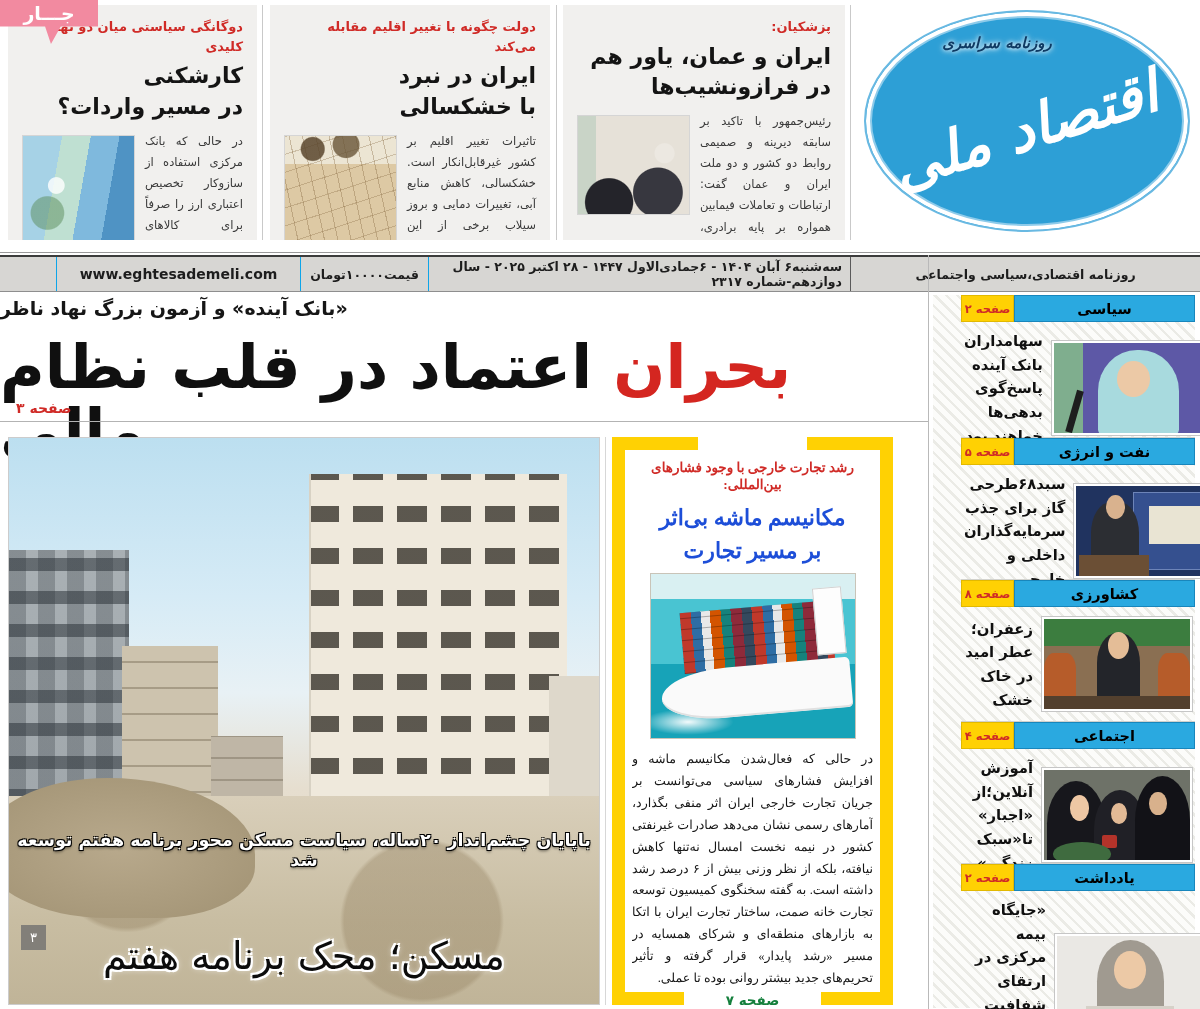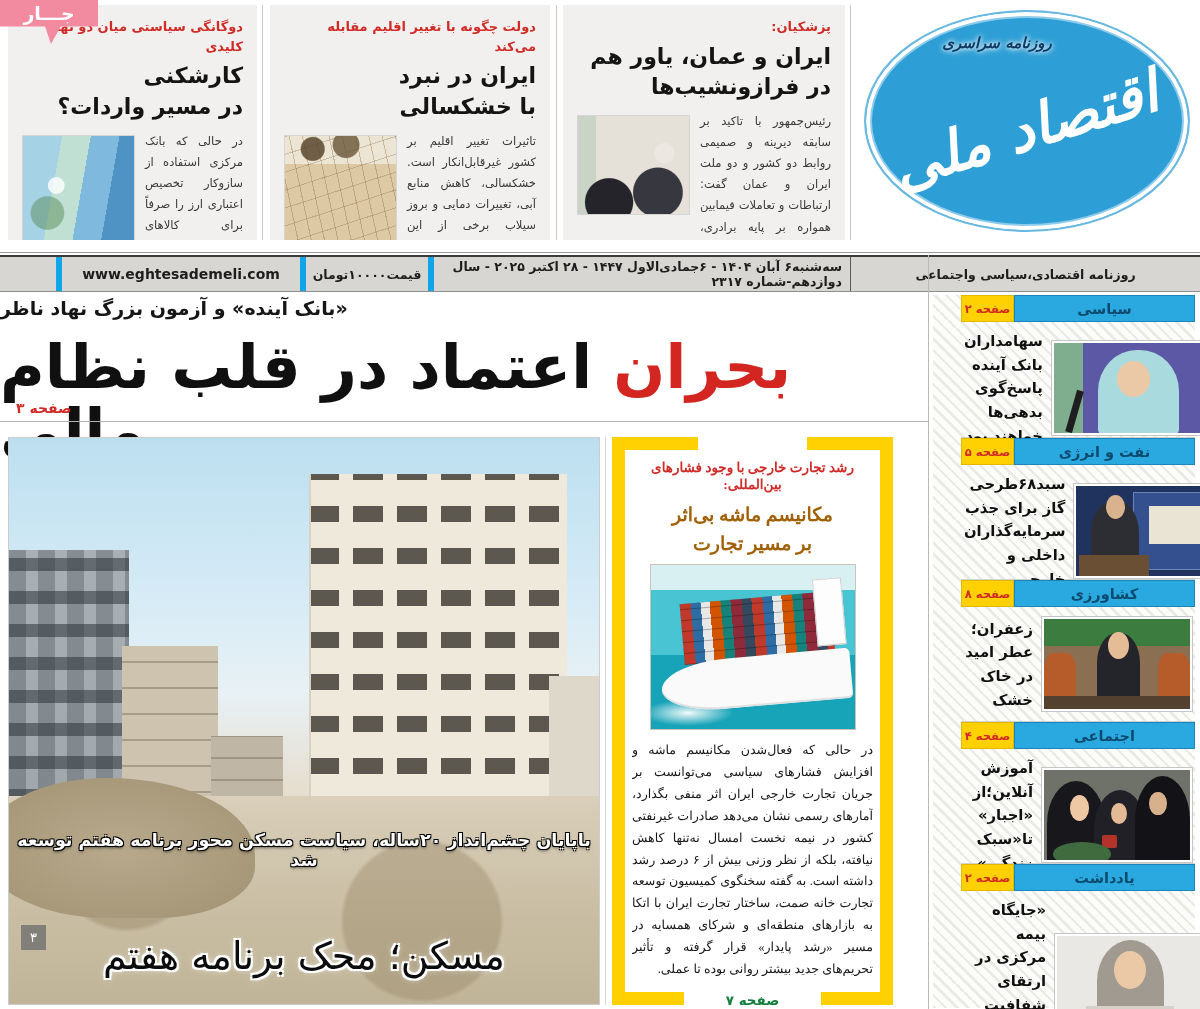--- a/index.html
+++ b/index.html
@@ -51,21 +51,21 @@
   
   .jaaar { position:absolute; left:0; top:0; width:98px; height:44px; z-index:5;
     background:#f28aa0; clip-path:polygon(0 0,100% 0,100% 60%,62% 60%,52% 100%,46% 60%,0 60%);
     display:flex; align-items:flex-start; justify-content:center; color:#fff; font-weight:bold; font-size:19px; line-height:26px; }
 
   
   .rule-top { position:absolute; left:0; top:252px; width:1200px; height:1px; background:#9a9a9a; }
   .info-bar { position:absolute; left:0; top:255px; width:1200px; height:37px; background:#d7d6d3;
     border-top:2px solid #3c3c3c; border-bottom:1px solid #8e8e8e; display:flex; direction:rtl; align-items:center;
     font-size:12.5px; font-weight:bold; color:#1d1d1d; }
-  .seg { display:flex; align-items:center; justify-content:center; height:100%; border-left:6px solid #0ea5e9; padding:0 8px; }
+  .seg { display:flex; align-items:center; justify-content:center; height:100%; border-left:1px solid #0ea5e9; padding:0 8px; }
   .seg.paper   { width:350px; border-left:1px solid #5a5a5a; }
   .seg.date    { width:422px; }
   .seg.price   { width:128px; }
   .seg.website { width:244px; direction:ltr; font-size:14px; }
   .seg.last { flex:1; border-left:none; }
 
   
   .lead { position:absolute; left:0; top:297px; width:930px; text-align:left; direction:rtl; }
   .lead-kicker { font-size:19px; font-weight:bold; color:#161616; }
   .lead-headline { margin-top:16px; font-size:61px; font-weight:800; line-height:1.05; color:#101010; letter-spacing:-1px; cursor:pointer; }
@@ -113,21 +113,21 @@
   .center-col { position:absolute; left:612px; top:437px; width:281px; height:568px; }
   .yf { position:absolute; background:#ffd103; z-index:2; }
   .yf.vl { left:0; top:0; width:13px; height:100%; }
   .yf.vr { right:0; top:0; width:13px; height:100%; }
   .yf.htl { left:0; top:0; width:86px; height:13px; }
   .yf.htr { right:0; top:0; width:86px; height:13px; }
   .yf.hbl { left:0; bottom:0; width:72px; height:13px; }
   .yf.hbr { right:0; bottom:0; width:72px; height:13px; }
   .center-inner { position:absolute; left:20px; right:20px; top:16px; bottom:16px; direction:rtl; text-align:center; overflow:hidden;font-family:Liberation Serif, serif; }
   .c-kicker { margin-top:6px; color:#d02b27; font-weight:bold; font-size:13.5px; }
-  .c-title { margin:8px 0 6px; font-size:19px; font-weight:bold; color:#a16207; line-height:1.5; white-space:pre-line; cursor:pointer; }
+  .c-title { margin:8px 0 6px; font-size:22px; font-weight:bold; color:#1d4ed8; line-height:1.5; white-space:pre-line; cursor:pointer; }
   .ship-box { width:206px; height:166px; margin:6px auto 10px; border:1px solid #c9c4b8; position:relative; overflow:hidden;
     background:linear-gradient(180deg,#d9f0f2 0 15%, #49c4d2 15% 55%, #17a3b8 55%); }
   .ship { position:absolute; left:4%; right:3%; top:20%; height:66%; transform:rotate(-5deg); }
   .containers { position:absolute; left:13%; right:7%; top:0; height:56%;
     background:
       repeating-linear-gradient(0deg, rgba(0,0,0,.28) 0 1px, rgba(0,0,0,0) 1px 11px),
       repeating-linear-gradient(90deg,#c0392b 0 11px,#2e6da4 11px 21px,#e8e8e8 21px 30px,#d35400 30px 41px,#16827c 41px 51px,#8e2a3a 51px 62px,#34495e 62px 72px); }
   .bridge { position:absolute; right:1%; top:-12%; width:15%; height:62%; background:#fdfdfd; border:1px solid #cfcfcf; }
   .hull { position:absolute; bottom:0; left:0; right:0; height:46%; background:#fafafa;
     border-radius:60% 8px 8px 55% / 90% 8px 8px 80%; box-shadow:0 -2px 0 #e0e0e0 inset; }
@@ -138,21 +138,21 @@
     color:#15803d; font-weight:bold; font-size:13.5px; cursor:pointer; }
 
   
   .sidebar { position:absolute; left:933px; top:295px; width:262px; height:713px;
     background:repeating-linear-gradient(45deg, #ebebe6 0 2.5px, #fcfcfa 2.5px 8px); }
   .sb-sec { height:142px; display:flex; flex-direction:column;margin-left:28px; }
   .sb-sec + .sb-sec { border-top:1px solid #d2d2cd; }
   .sb-head { height:27px; display:flex; direction:ltr; flex-shrink:0; }
   .sb-badge { width:53px; background:#ffd103; border:1px solid #e2b900; color:#d02b27; font-weight:bold; font-size:11.5px;
     display:flex; align-items:center; justify-content:center; cursor:pointer; }
-  .sb-bar { flex:1; background:#2aa9e0; border:1px solid #1886bc; color:#0c4a6e; font-weight:bold; font-size:14.5px;
+  .sb-bar { flex:1; background:#2aa9e0; border:1px solid #1886bc; color:#000000; font-weight:bold; font-size:14.5px;
     display:flex; align-items:center; justify-content:center; }
   .sb-content { flex:1; display:flex; direction:ltr; align-items:center; padding:7px 3px; gap:6px; }
   .sb-headline { flex:1; direction:rtl; text-align:right; font-size:14.8px; font-weight:bold; line-height:1.6; color:#101010; padding-right:3px; cursor:pointer; }
   .sb-photo { width:150px; height:94px; border:2px solid #fff; outline:1px solid #c6c6c6; position:relative; overflow:hidden; flex-shrink:0; }
   .ph { position:absolute; }
   
   .p1 { background:linear-gradient(90deg,#7fae8e 0 20%, #5d58a6 20%); }
   .p1 .hijab { right:14%; top:8%; width:56%; height:95%; background:#a8dade; border-radius:48% 48% 8% 8%; }
   .p1 .face { right:34%; top:20%; width:23%; height:40%; background:#ecc9a6; border-radius:50%; }
   .p1 .mic { left:12%; bottom:0; width:5%; height:48%; background:#1e1e1e; transform:rotate(16deg); }

